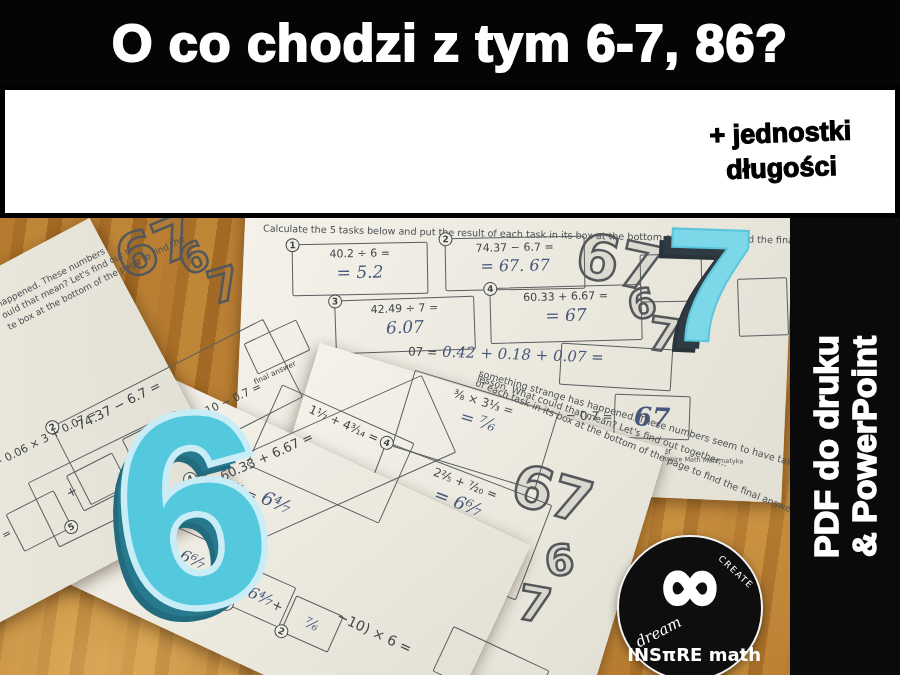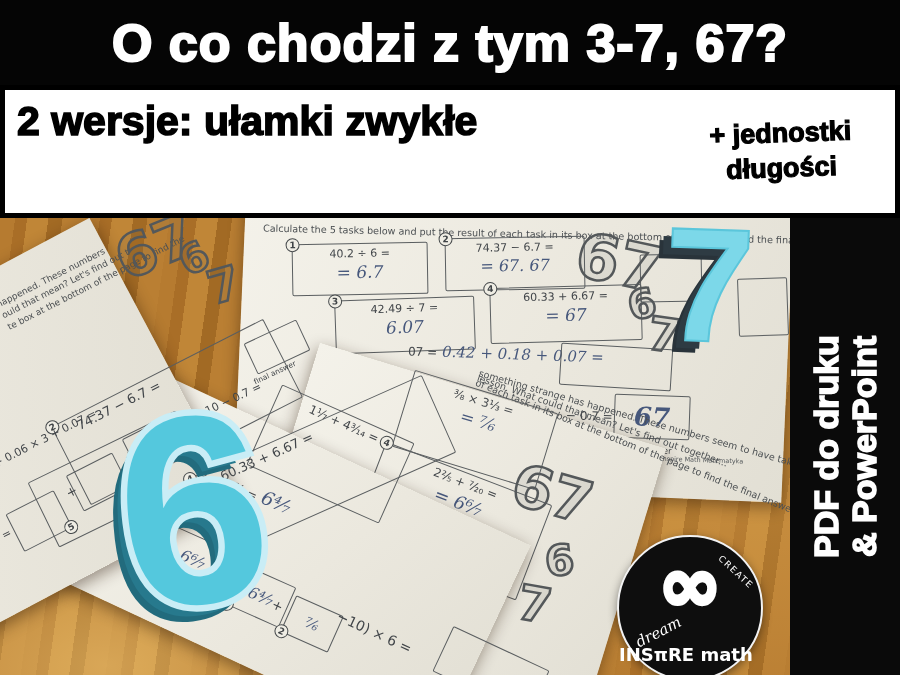--- a/index.html
+++ b/index.html
@@ -78,56 +78,55 @@
   
   .logo { position:absolute; left:617px; top:317px; width:146px; height:146px; border-radius:50%;
           background:#0e0e0e; border:2px solid #f2f2f2; z-index:35; box-shadow:0 3px 10px rgba(0,0,0,.45); }
   .logo .inf { position:absolute; left:50%; top:10px; transform:translateX(-50%);
           font-family:"DejaVu Sans",sans-serif; font-weight:700; font-size:76px; line-height:1;
           color:#fff; -webkit-text-stroke:4px #fff; }
   .logo .dream { position:absolute; left:15px; top:86px; transform:rotate(-27deg);
           font-family:"DejaVu Serif",serif; font-style:italic; font-size:15px; color:#fff; }
   .logo .create { position:absolute; right:3px; top:30px; transform:rotate(43deg);
           font-family:"DejaVu Sans",sans-serif; font-size:9px; letter-spacing:1.5px; color:#fff; }
-  .logo .brand { position:absolute; left:0; right:0; bottom:14px; text-align:left;
+  .logo .brand { position:absolute; left:0; right:0; bottom:14px; text-align:right;
           font-family:"DejaVu Sans",sans-serif; font-weight:700; font-size:18px; color:#fff; }
 </style>
 </head>
 <body>
 
 <div class="stage">
 
   <div class="top-bar">
-    <div class="headline">O co chodzi z tym 3-7, 67?</div>
+    <div class="headline">O co chodzi z tym 6-7, 86?</div>
   </div>
 
   <div class="sub-bar">
     <div class="sub-main">
-      <div>2 wersje: ułamki zwykłe</div>
     </div>
     <div class="sub-side">
       <div>+ jednostki</div>
       <div>długości</div>
     </div>
   </div>
 
   <div class="photo">
 
     <div class="paper" id="paperB"></div>
     <div class="paper" id="paperC"></div>
     <div class="paper" id="paperD"></div>
     <div class="paper" id="paperA"></div>
 
     <div class="g" id="gB">
       <div class="abs story" style="left:263px; top:11px; transform:rotate(1.3deg); font-size:9.6px;">Calculate the 5 tasks below and put the result of each task in its box at the bottom of the page to find the final answer.</div>
 
       <div class="hbox" style="left:292px; top:25px; width:136px; height:52px; transform:rotate(-1deg);">
         <span class="circ tl">1</span>
         <span class="plabel">40.2 ÷ 6 =</span>
-        <span class="hand ans" style="font-size:17px;">= 6.7</span>
+        <span class="hand ans" style="font-size:17px;">= 5.2</span>
       </div>
 
       <div class="hbox" style="left:445px; top:19px; width:140px; height:53px; transform:rotate(-1deg);">
         <span class="circ tl">2</span>
         <span class="plabel">74.37 − 6.7 =</span>
         <span class="hand ans" style="font-size:16px;">= 67. 67</span>
       </div>
 
       <div class="hbox" style="left:640px; top:36px; width:62px; height:48px; transform:rotate(-1deg);"></div>
 

